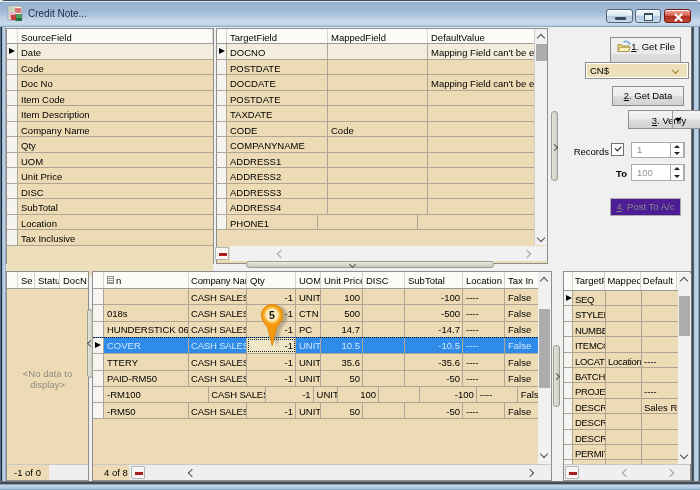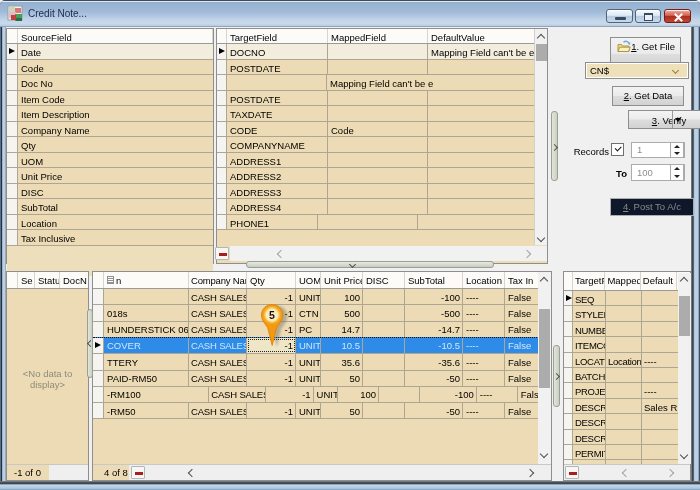--- a/index.html
+++ b/index.html
@@ -140,20 +140,21 @@
         <div class="cell" style="width:108px;border-right:none">Mapping Field can't be e</div>
       </div>
       <div class="grow" style="height:15.5px">
         <div class="ind" style="width:10px"></div>
         <div class="cell" style="width:101px">POSTDATE</div>
         <div class="cell" style="width:100px"></div>
         <div class="cell" style="width:108px;border-right:none"></div>
       </div>
       <div class="grow" style="height:15.5px">
         <div class="ind" style="width:10px"></div>
+        <div class="cell" style="width:101px">DOCDATE</div>
         <div class="cell" style="width:100px"></div>
         <div class="cell" style="width:108px;border-right:none">Mapping Field can't be e</div>
       </div>
       <div class="grow" style="height:15.5px">
         <div class="ind" style="width:10px"></div>
         <div class="cell" style="width:101px">POSTDATE</div>
         <div class="cell" style="width:100px"></div>
         <div class="cell" style="width:108px;border-right:none"></div>
       </div>
       <div class="grow" style="height:15.5px">
@@ -253,21 +254,21 @@
 <div class="spin abs" style="left:670px;top:142px;width:14px;height:16px">
     <div style="position:absolute;inset:0;border:1px solid #ABABAB;background:#FDFDFD"></div>
     <div style="position:absolute;left:4px;top:3px;border-bottom:3.5px solid #222;border-left:3px solid transparent;border-right:3px solid transparent"></div>
     <div style="position:absolute;left:4px;bottom:3px;border-top:3.5px solid #222;border-left:3px solid transparent;border-right:3px solid transparent"></div>
   </div>
 <div class="spin abs" style="left:670px;top:164px;width:14px;height:17px">
     <div style="position:absolute;inset:0;border:1px solid #ABABAB;background:#FDFDFD"></div>
     <div style="position:absolute;left:4px;top:3px;border-bottom:3.5px solid #222;border-left:3px solid transparent;border-right:3px solid transparent"></div>
     <div style="position:absolute;left:4px;bottom:3px;border-top:3.5px solid #222;border-left:3px solid transparent;border-right:3px solid transparent"></div>
   </div>
-<div class="btn" style="left:610px;top:198px;width:84px;height:18px;padding-top:2px;background:#0f172a;border-color:#ADADAD;color:#8A8A8A"><u>4</u>. Post To A/c</div>
+<div class="btn" style="left:610px;top:198px;width:71px;height:18px;padding-top:2px;background:#4c1d95;border-color:#ADADAD;color:#8A8A8A"><u>4</u>. Post To A/c</div>
 
 <div class="pill" style="left:551px;top:111px;width:7px;height:70px">
  <div class="chev" style="left:0px;top:33px;width:5px;height:5px;transform:rotate(-45deg);border-width:0 1.4px 1.4px 0"></div>
 </div>
 
 <div class="grid" style="left:6px;top:271px;width:83px;height:210px;background:#ECDBB4">
  <div class="ghead" style="height:17px">
   <div class="hcell" style="width:11px;background:#FCFBF8"></div>
   <div class="hcell" style="width:17px;text-align:right">Se</div>
   <div class="hcell" style="width:25px">Statu</div>

